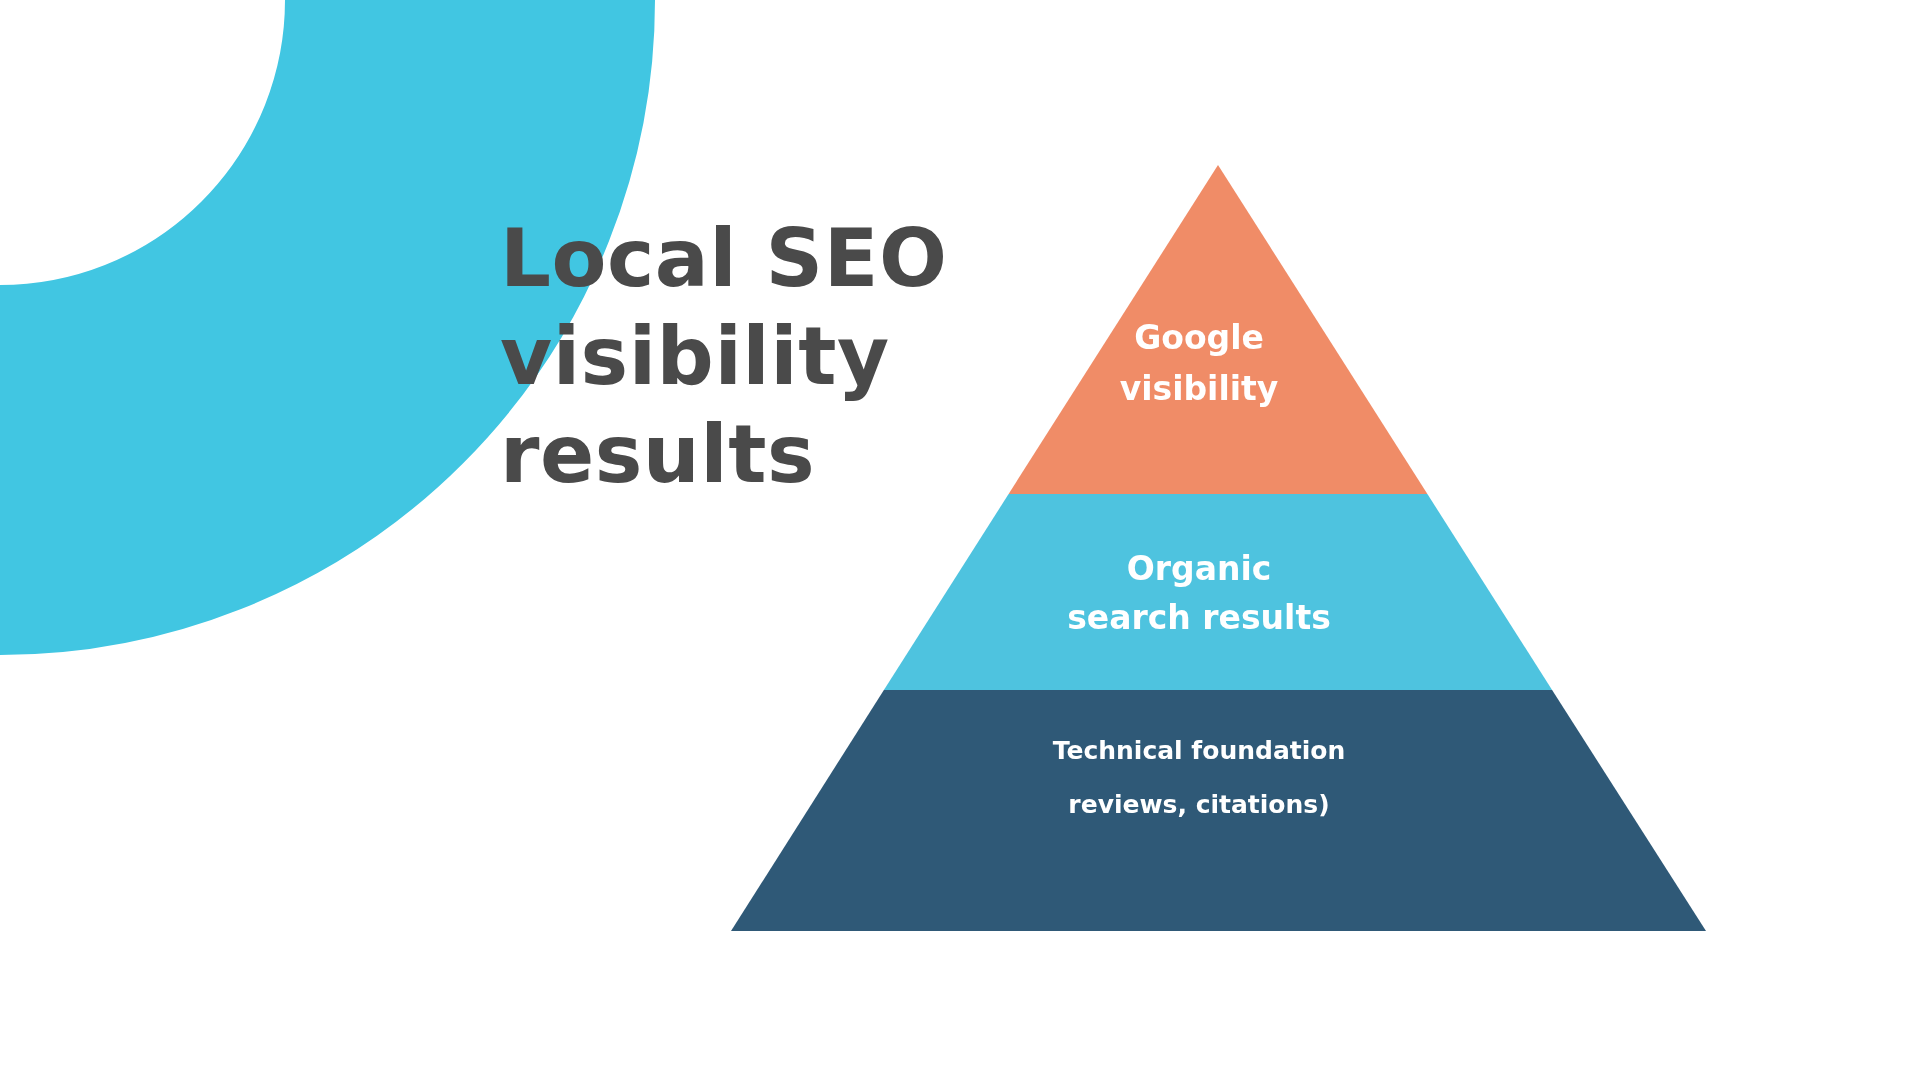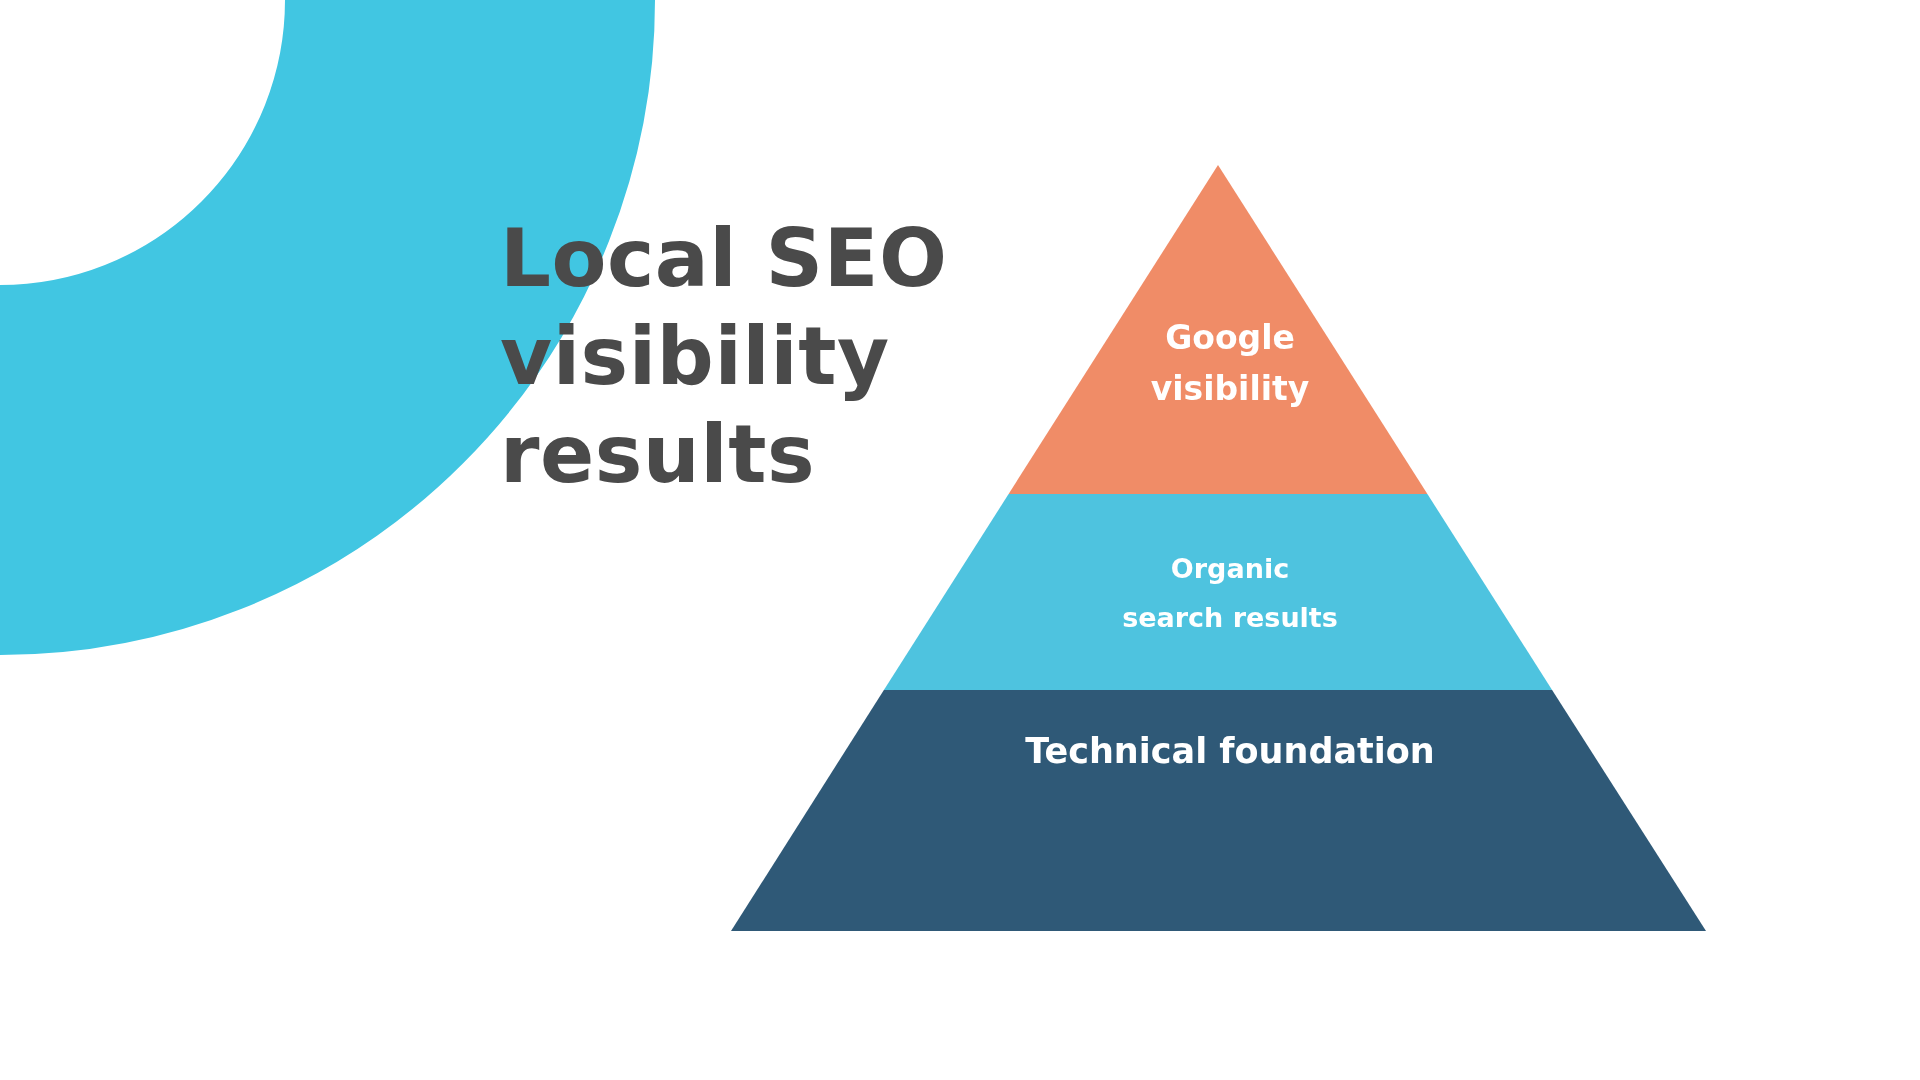--- a/index.html
+++ b/index.html
@@ -28,40 +28,40 @@
     top: 210px;
     font-size: 80px;
     line-height: 98px;
     font-weight: 700;
     color: #4a4a4a;
     letter-spacing: 0.5px;
   }
   .page-title span { display: block; }
   .tier-label {
     position: absolute;
-    left: 880px;
+    left: 849px;
     width: 700px;
     text-align: center;
     color: #ffffff;
     font-weight: 700;
   }
   .tier-label span { display: block; }
   .tier-label.tier-1 {
     top: 312px;
     font-size: 33px;
     line-height: 51px;
   }
   .tier-label.tier-2 {
     top: 544px;
-    font-size: 27px;
+    font-size: 33px;
     line-height: 49px;
   }
   .tier-label.tier-3 {
     top: 724px;
-    font-size: 35px;
+    font-size: 25px;
     line-height: 54px;
   }
 </style>
 </head>
 <body>
 
 <div class="canvas">
 
   <svg class="layer-svg" width="1920" height="1080" viewBox="0 0 1920 1080">
 
@@ -83,15 +83,16 @@
     <span>visibility</span>
   </div>
 
   <div class="tier-label tier-2">
     <span>Organic</span>
     <span>search results</span>
   </div>
 
   <div class="tier-label tier-3">
     <span>Technical foundation</span>
+    <span>reviews, citations)</span>
   </div>
 
 </div>
 
 </body></html>

